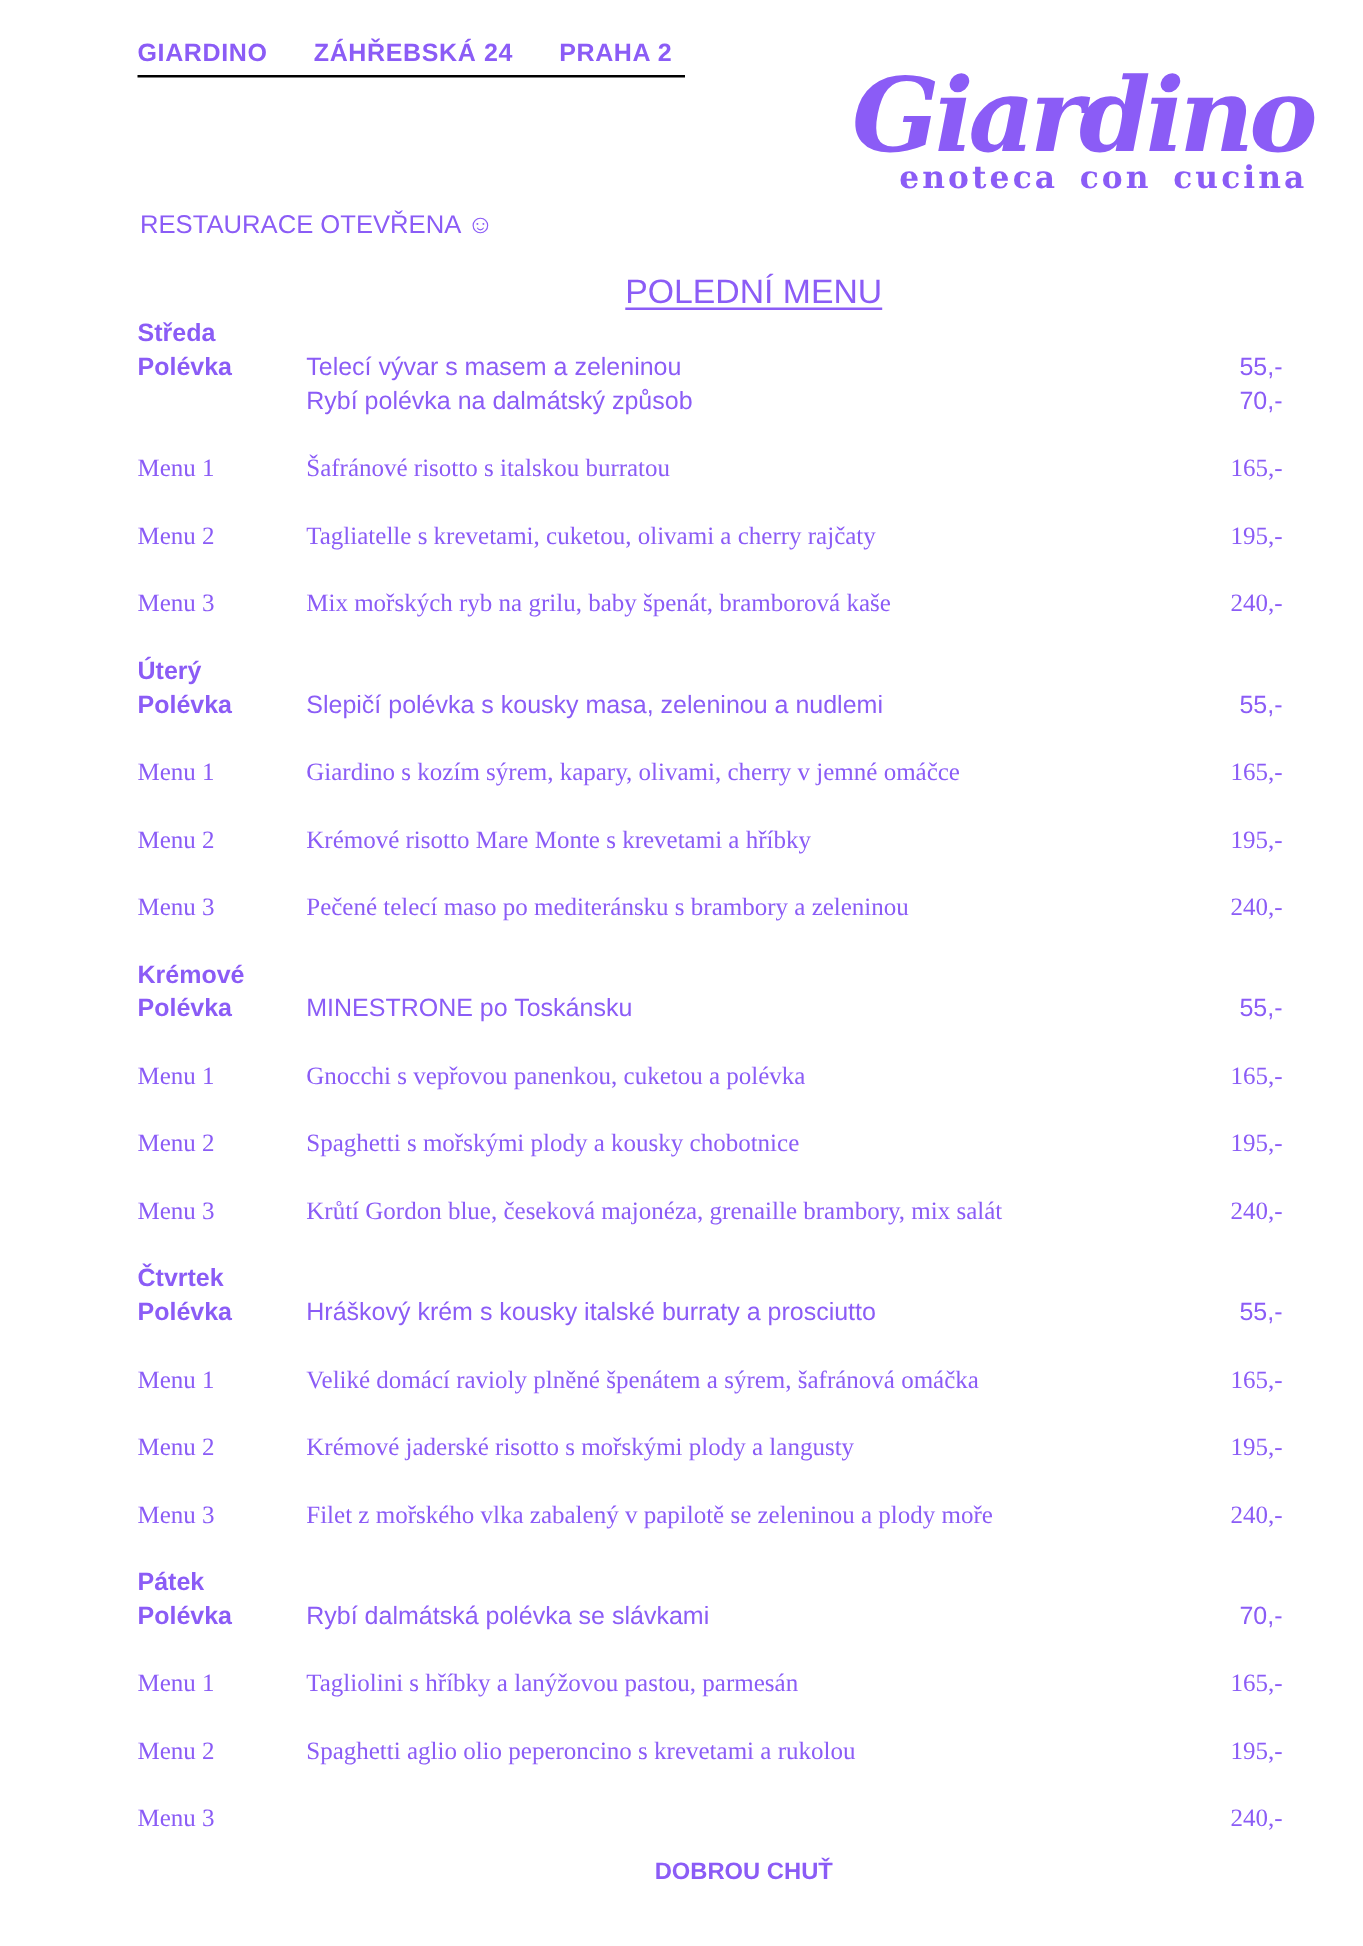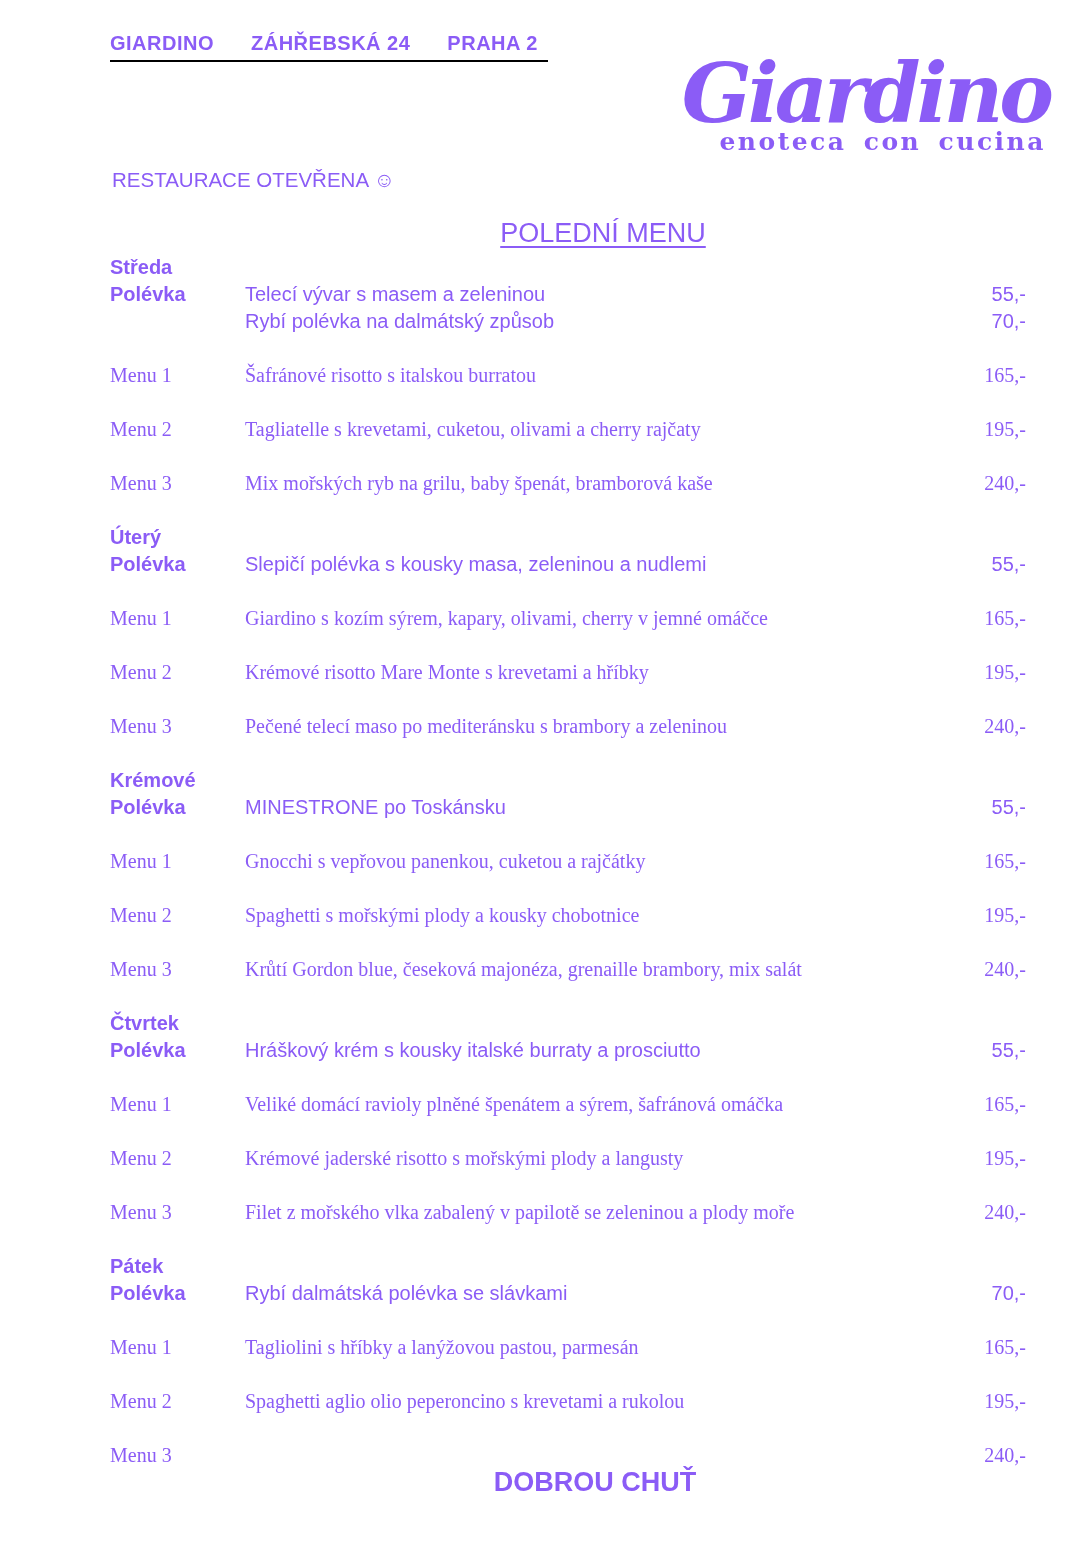--- a/index.html
+++ b/index.html
@@ -88,22 +88,22 @@
   .row.menu-row { margin-top: 27px; font-family: Liberation Serif, serif; }
   .row-label { width: 135px; flex: none; }
   .row-label.bold { font-weight: bold; }
   .row-dish { width: 660px; flex: none; white-space: pre-line; }
   .row-price { flex: 1 1 auto; text-align: right; }
 
   .footer-greeting {
     text-align: center;
     padding-left: 54px;
     font-weight: bold;
-    font-size: 27px;
-    margin-top: 0;
+    font-size: 19px;
+    margin-top: 15px;
   }
 </style>
 </head>
 <body>
 
 <div class="page">
 
   <div class="header-line">
     <span>GIARDINO</span>
     <span>ZÁHŘEBSKÁ 24</span>
@@ -177,21 +177,21 @@
       </div>
       <div class="day-section">
         <div class="day-name">Krémové</div>
         <div class="row">
           <span class="row-label bold">Polévka</span>
           <span class="row-dish">MINESTRONE po Toskánsku</span>
           <span class="row-price">55,-</span>
         </div>
         <div class="row menu-row">
           <span class="row-label">Menu 1</span>
-          <span class="row-dish">Gnocchi s vepřovou panenkou, cuketou a rajčátky</span>
+          <span class="row-dish">Gnocchi s vepřovou panenkou, cuketou a polévka</span>
           <span class="row-price">165,-</span>
         </div>
         <div class="row menu-row">
           <span class="row-label">Menu 2</span>
           <span class="row-dish">Spaghetti s mořskými plody a kousky chobotnice</span>
           <span class="row-price">195,-</span>
         </div>
         <div class="row menu-row">
           <span class="row-label">Menu 3</span>
           <span class="row-dish">Krůtí Gordon blue, česeková majonéza, grenaille brambory, mix salát</span>

